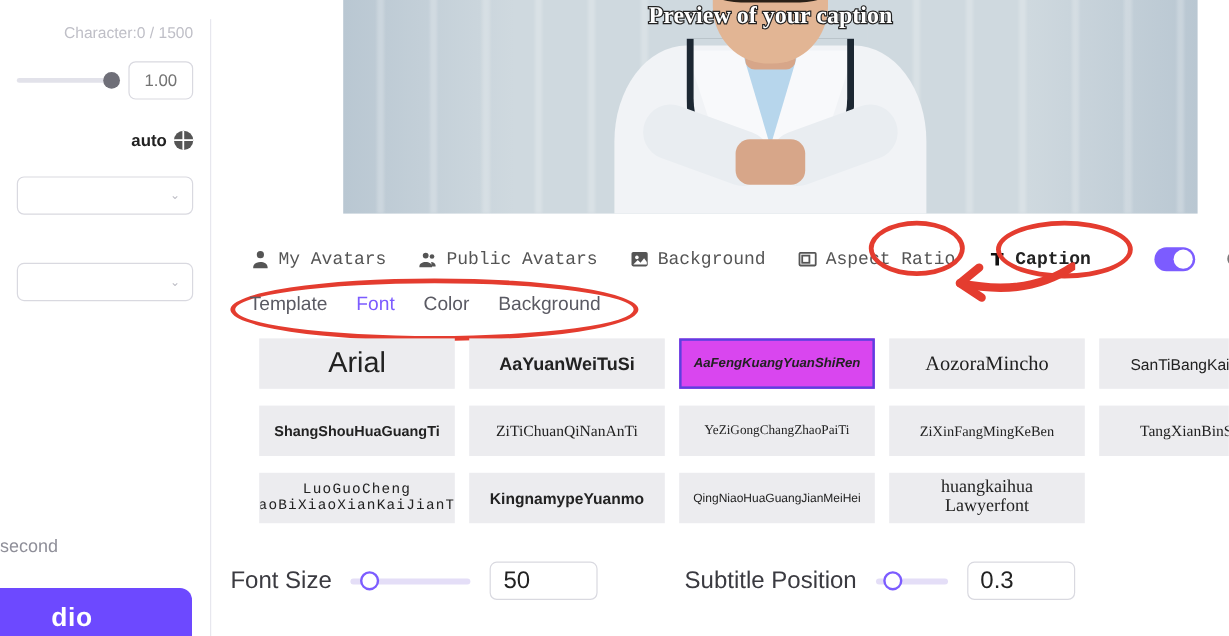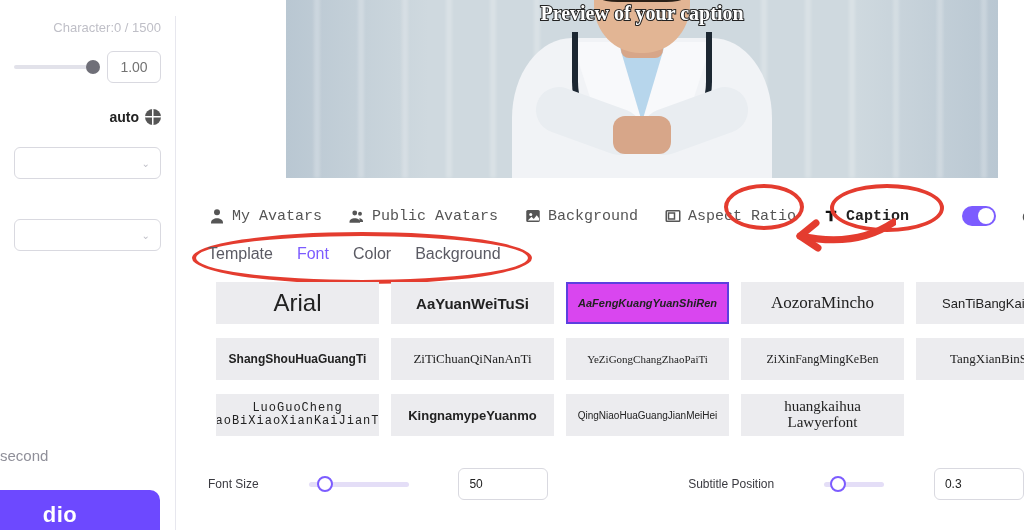--- a/index.html
+++ b/index.html
@@ -247,23 +247,23 @@
   .card.last-col { width:145px; justify-self:start; }
   .card.selected { border:2px solid var(--selected); background:#d946ef;font-style:italic; }
   .card.big { font-size:24px; font-family: Arial, sans-serif; }
   .card.bold { font-weight:800; }
   .card.serif { font-family: Georgia, "Times New Roman", serif; }
   .card.two-line { flex-direction:column; line-height:1.1; font-size:12px; font-family:"Courier New",monospace; letter-spacing:1px;}
   .card.two-line2 { flex-direction:column; line-height:1.05; font-size:15px; font-family: Georgia,serif;}
 
   
   .controls {
-    position:absolute; left:32px; right:0; bottom:30px;
+    position:absolute; left:16px; right:0; bottom:30px;
     display:flex; align-items:center; gap:16px;
-    font-size:12px; color:#3a3a40;justify-content:space-between;
+    font-size:20px; color:#3a3a40;
   }
   .controls .lbl { white-space:nowrap; }
   .hslider {
     width:100px; height:5px; background:#e4def7; border-radius:3px; position:relative;
   }
   .hslider .knob {
     position:absolute; top:-6px; width:16px; height:16px; border-radius:50%;
     background:#fff; border:2px solid var(--accent);
   }
   .txtbox {

